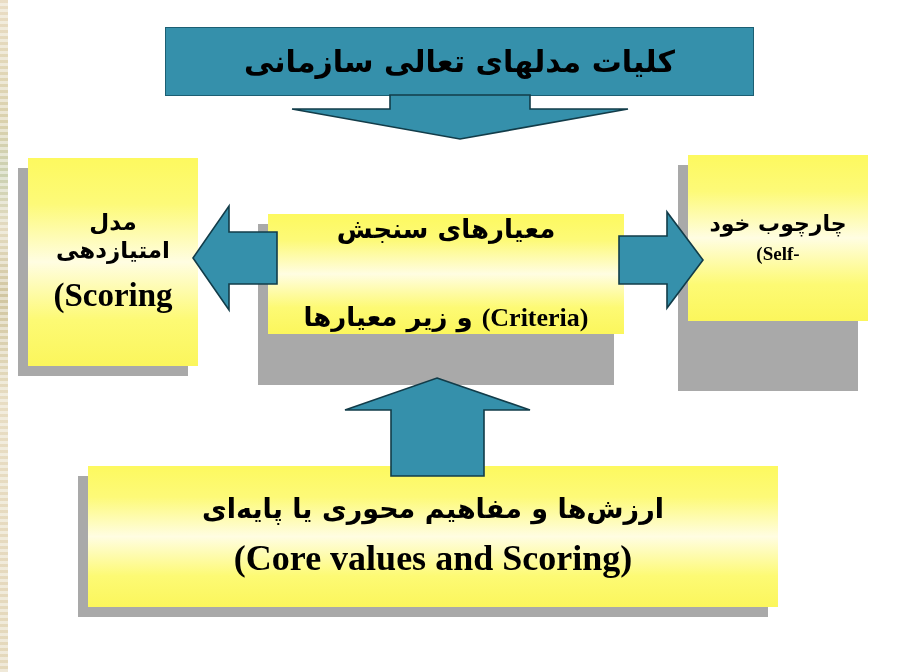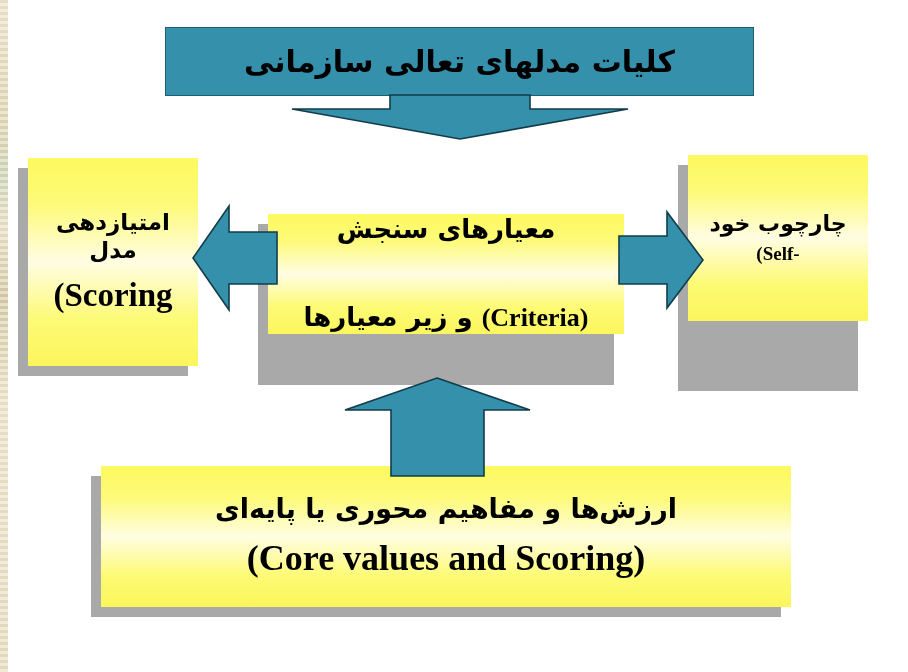--- a/index.html
+++ b/index.html
@@ -108,21 +108,21 @@
        #fdf95f 0%,
        #fdfa78 22%,
        #fffde2 50%,
        #fdfa74 78%,
        #fbf65c 100%);
   }
 
   #box-scoring { left: 28px;  top: 158px; width: 170px; height: 208px; }
   #box-self    { left: 688px; top: 155px; width: 180px; height: 166px; }
   #box-criteria{ left: 268px; top: 214px; width: 356px; height: 120px; }
-  #box-core    { left: 88px;  top: 466px; width: 690px; height: 141px; margin-left: 13px; }
+  #box-core    { left: 88px;  top: 466px; width: 690px; height: 141px; }
 
   #box-scoring .shadow { left: -10px; top: 10px; width: 170px; height: 208px; }
   #box-self    .shadow { left: -10px; top: 10px; width: 180px; height: 226px; }
   #box-criteria .shadow{ left: -10px; top: 10px; width: 356px; height: 161px; }
   #box-core    .shadow { left: -10px; top: 10px; width: 690px; height: 141px; }
 
   .fa-line {
     font-weight: bold;
     direction: rtl;
   }
@@ -171,22 +171,22 @@
   <div class="arrow" id="arrow-down-main">
     <svg viewBox="0 0 336 44" width="336" height="44" aria-hidden="true">
       <polygon class="body" points="98,0 238,0 238,14 336,14 168,44 0,14 98,14"></polygon>
     </svg>
   </div>
 
   <div class="box ybox" id="box-scoring">
     <div class="shadow"></div>
     <div class="face"></div>
     <div class="content">
+      <div class="fa-line">مدل</div>
       <div class="fa-line">امتيازدهی</div>
-      <div class="fa-line">مدل</div>
       <div class="gap-sm"></div>
       <div class="en-line">(Scoring</div>
     </div>
   </div>
 
   <div class="arrow" id="arrow-left-main">
     <svg viewBox="0 0 84 104" width="84" height="104" aria-hidden="true">
       <polygon class="body" points="0,52 36,0 36,26 84,26 84,78 36,78 36,104"></polygon>
     </svg>
   </div>

